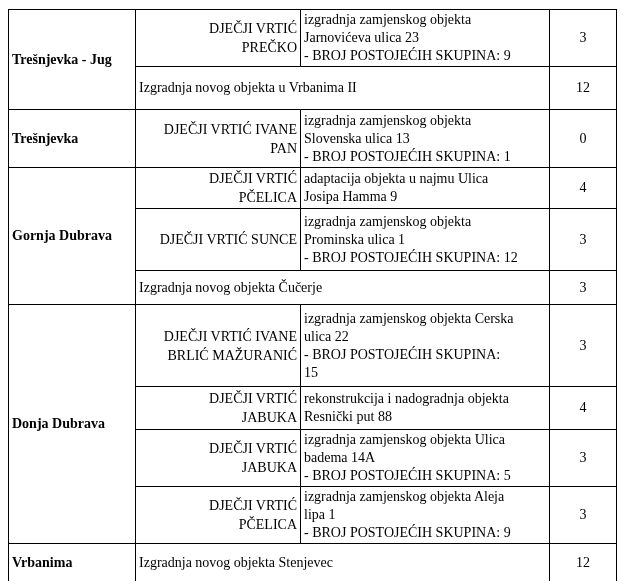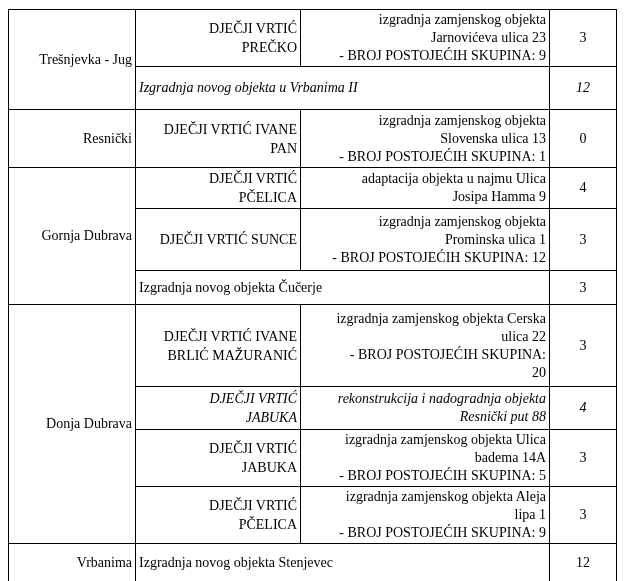--- a/index.html
+++ b/index.html
@@ -34,43 +34,44 @@
     vertical-align: middle;
     overflow: hidden;
     padding: 1px 3px;
   }
   col.col-district { width: 127px; }
   col.col-name     { width: 165px; }
   col.col-desc     { width: 249px; }
   col.col-num      { width: 67px;  }
 
   td.district {
-    text-align: right;
+    text-align: left;
     line-height: 18px;
+    font-weight: bold;
   }
   td.name {
     text-align: right;
     white-space: pre-line;
     line-height: 19px;
   }
   td.desc {
-    text-align: right;
+    text-align: left;
     white-space: pre-line;
     line-height: 18px;
   }
   td.merged {
     text-align: left;
     line-height: 18px;
   }
   td.num {
     text-align: center;
     line-height: 18px;
   }
   tr.h54 { height: 54px; }
-  tr.h43 { height: 43px; font-style: italic; }
+  tr.h43 { height: 43px; }
   tr.h58 { height: 58px; }
   tr.h38 { height: 38px; }
   tr.h62 { height: 62px; }
   tr.h34 { height: 34px; margin-top: 24px; }
   tr.h82 { height: 82px; }
   tr.h56 { height: 56px; }
   tr.h39 { height: 39px; }
   tr.h30 { height: 30px; }
   tr.partial td {
     vertical-align: top;
@@ -95,21 +96,21 @@
         <td class="desc">izgradnja zamjenskog objekta
 Jarnovićeva ulica 23
 - BROJ POSTOJEĆIH SKUPINA: 9</td>
         <td class="num">3</td>
       </tr>
       <tr class="h43">
         <td class="merged" colspan="2">Izgradnja novog objekta u Vrbanima II</td>
         <td class="num">12</td>
       </tr>
       <tr class="h58">
-        <td class="district">Resnički</td>
+        <td class="district">Trešnjevka</td>
         <td class="name">DJEČJI VRTIĆ IVANE
 PAN</td>
         <td class="desc">izgradnja zamjenskog objekta
 Slovenska ulica 13
 - BROJ POSTOJEĆIH SKUPINA: 1</td>
         <td class="num">0</td>
       </tr>
       <tr class="h38">
         <td class="district" rowspan="3">Gornja Dubrava</td>
         <td class="name">DJEČJI VRTIĆ
@@ -129,21 +130,21 @@
         <td class="merged" colspan="2">Izgradnja novog objekta Čučerje</td>
         <td class="num">3</td>
       </tr>
       <tr class="h82">
         <td class="district" rowspan="4">Donja Dubrava</td>
         <td class="name">DJEČJI VRTIĆ IVANE
 BRLIĆ MAŽURANIĆ</td>
         <td class="desc">izgradnja zamjenskog objekta Cerska
 ulica 22
 - BROJ POSTOJEĆIH SKUPINA:
-20</td>
+15</td>
         <td class="num">3</td>
       </tr>
       <tr class="h43">
         <td class="name">DJEČJI VRTIĆ
 JABUKA</td>
         <td class="desc">rekonstrukcija i nadogradnja objekta
 Resnički put 88</td>
         <td class="num">4</td>
       </tr>
       <tr class="h56">

